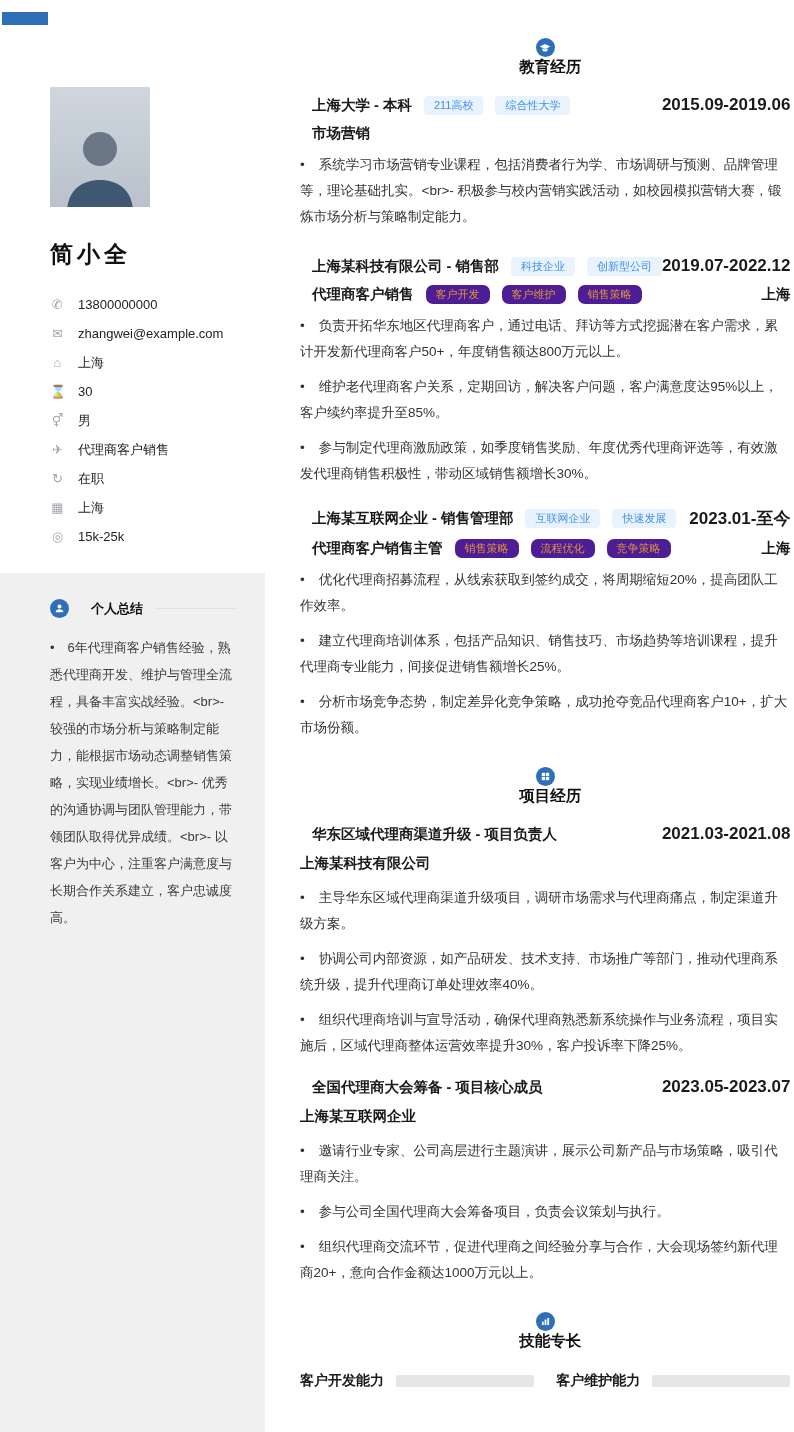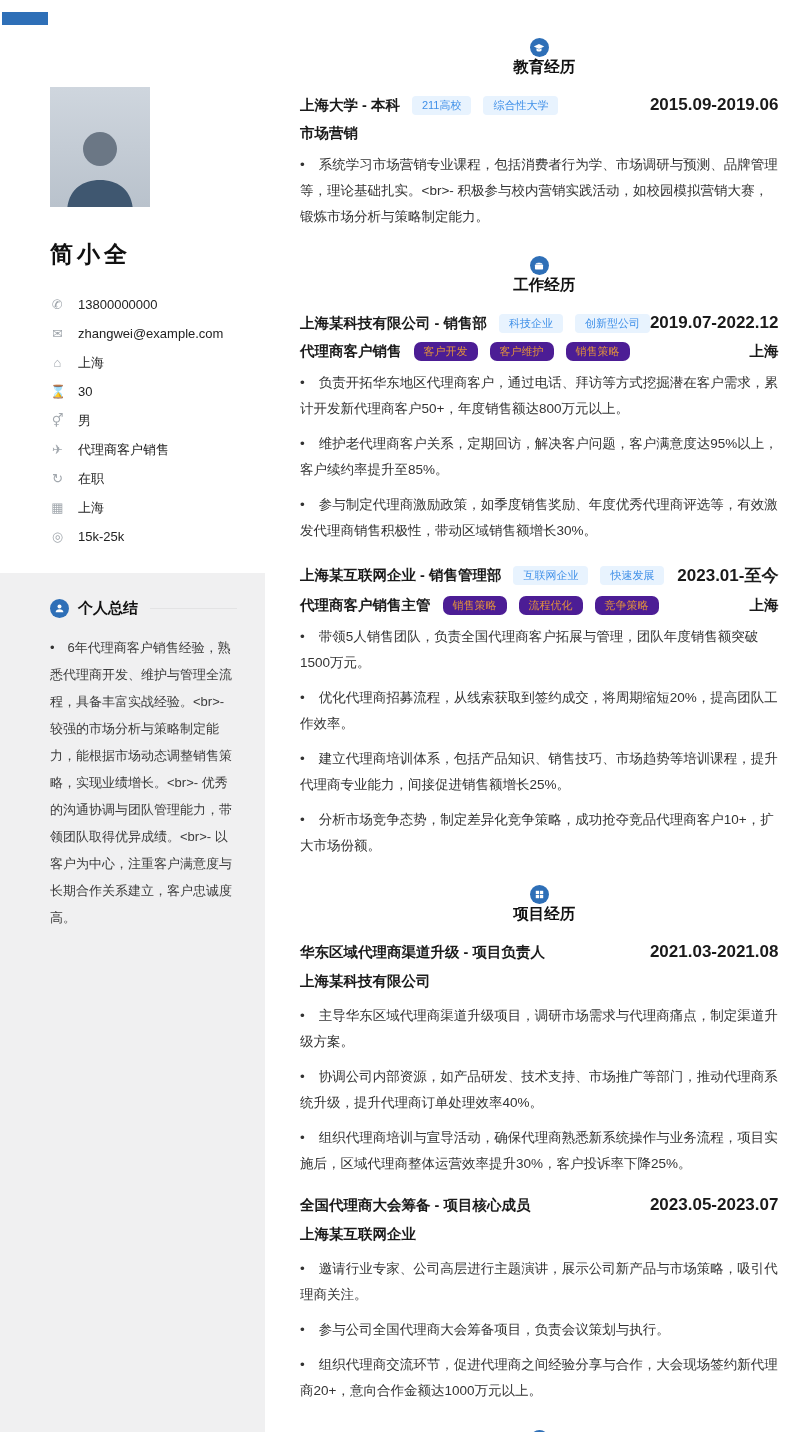--- a/index.html
+++ b/index.html
@@ -18,32 +18,32 @@
   .photo svg { position:absolute; bottom:-6px; left:50%; transform:translateX(-50%); }
   .name { margin-top:32px; font-size:23px; font-weight:bold; color:#111; letter-spacing:4px; }
   .contact { margin-top:20px; }
   .contact-item { display:flex; align-items:center; height:29px; font-size:13px; color:#222; }
   .ci { width:15px; margin-right:13px; color:#a2a8ae; font-size:13px; text-align:center; flex-shrink:0; }
 
   .summary-panel { flex:1; margin-top:22px; background:#f0f0f1; padding:26px 28px 0 50px; }
   .panel-header { display:flex; align-items:center; }
   .icon-circle { width:19px; height:19px; border-radius:50%; background:#2e6fb7; display:flex; align-items:center; justify-content:center; flex-shrink:0; }
   .icon-circle svg { display:block; }
-  .panel-title { font-size:15px; font-weight:bold; color:#111; margin-left:9px; white-space:nowrap; }
+  .panel-title { font-size:13px; font-weight:bold; color:#111; margin-left:22px; white-space:nowrap; }
   .hdr-line { flex:1; height:1px; background:#e3e3e4; margin-left:12px; }
   .summary-text { margin-top:16px; font-size:13px; line-height:27px; color:#3c3c3c; }
   .summary-text::before { content:"•"; margin-right:13px; color:#333; }
 
   
   .main { flex:1; padding:38px 49px 0 35px; }
   .section { margin-bottom:26px; }
   .section-header { display:flex; align-items:center; margin-bottom:17px;flex-direction:column; }
   .section-title { font-size:15.5px; font-weight:bold; color:#111; margin-left:10px; white-space:nowrap; }
 
-  .entry-row { display:flex; align-items:center; margin-bottom:9px; }
+  .entry-row { display:flex; align-items:center; margin-bottom:9px;margin-left:12px; }
   .entry-row .grow { flex:1; }
   .bold-txt { font-size:14.5px; font-weight:bold; color:#1a1a1a; white-space:nowrap; }
   .date-txt { font-size:17px; font-weight:bold; color:#1a1a1a; white-space:nowrap; }
   .tag { display:inline-block; font-size:11px; line-height:1; padding:4px 10px; border-radius:4px; margin-left:12px; white-space:nowrap; }
   .tag-blue { background:#e8f3fe; color:#4090e8; }
   .tag-orange { background:#4c1d95; color:#e0913c;border-radius:7px; }
 
   .bullets { margin-top:4px; }
   .bullets p { font-size:13.5px; line-height:26px; color:#333; margin-bottom:9px; }
   .bullets p::before { content:"•"; margin-right:14px; color:#333; }
@@ -152,30 +152,20 @@
       </div>
       <div class="entry-row">
         <span class="bold-txt">市场营销</span>
       </div>
       <div class="bullets">
         <p>系统学习市场营销专业课程，包括消费者行为学、市场调研与预测、品牌管理等，理论基础扎实。&lt;br&gt;- 积极参与校内营销实践活动，如校园模拟营销大赛，锻炼市场分析与策略制定能力。</p>
       </div>
     </section>
 
     <section class="section">
-      <div class="section-header">
-        <span class="icon-circle">
-          <svg width="12" height="12" viewBox="0 0 16 16" fill="#fff">
-            <path d="M6 4.4V3.5h4v.9h2.2v1.4H3.8V4.4z"></path>
-              <rect x="2.6" y="6" width="10.8" height="6.6" rx="1"></rect>
-          </svg>
-        </span>
-        <span class="section-title">工作经历</span>
-        <span class="hdr-line"></span>
-      </div>
 
       <div class="job">
         <div class="entry-row">
           <span class="bold-txt">上海某科技有限公司 - 销售部</span>
           <span class="tag tag-blue">科技企业</span>
           <span class="tag tag-blue">创新型公司</span>
           <span class="grow"></span>
           <span class="date-txt">2019.07-2022.12</span>
         </div>
         <div class="entry-row">
@@ -203,21 +193,20 @@
         </div>
         <div class="entry-row">
           <span class="bold-txt">代理商客户销售主管</span>
           <span class="tag tag-orange">销售策略</span>
           <span class="tag tag-orange">流程优化</span>
           <span class="tag tag-orange">竞争策略</span>
           <span class="grow"></span>
           <span class="bold-txt">上海</span>
         </div>
         <div class="bullets">
-          <p>带领5人销售团队，负责全国代理商客户拓展与管理，团队年度销售额突破1500万元。</p>
           <p>优化代理商招募流程，从线索获取到签约成交，将周期缩短20%，提高团队工作效率。</p>
           <p>建立代理商培训体系，包括产品知识、销售技巧、市场趋势等培训课程，提升代理商专业能力，间接促进销售额增长25%。</p>
           <p>分析市场竞争态势，制定差异化竞争策略，成功抢夺竞品代理商客户10+，扩大市场份额。</p>
         </div>
       </div>
     </section>
 
     <section class="section">
       <div class="section-header">
         <span class="icon-circle">

